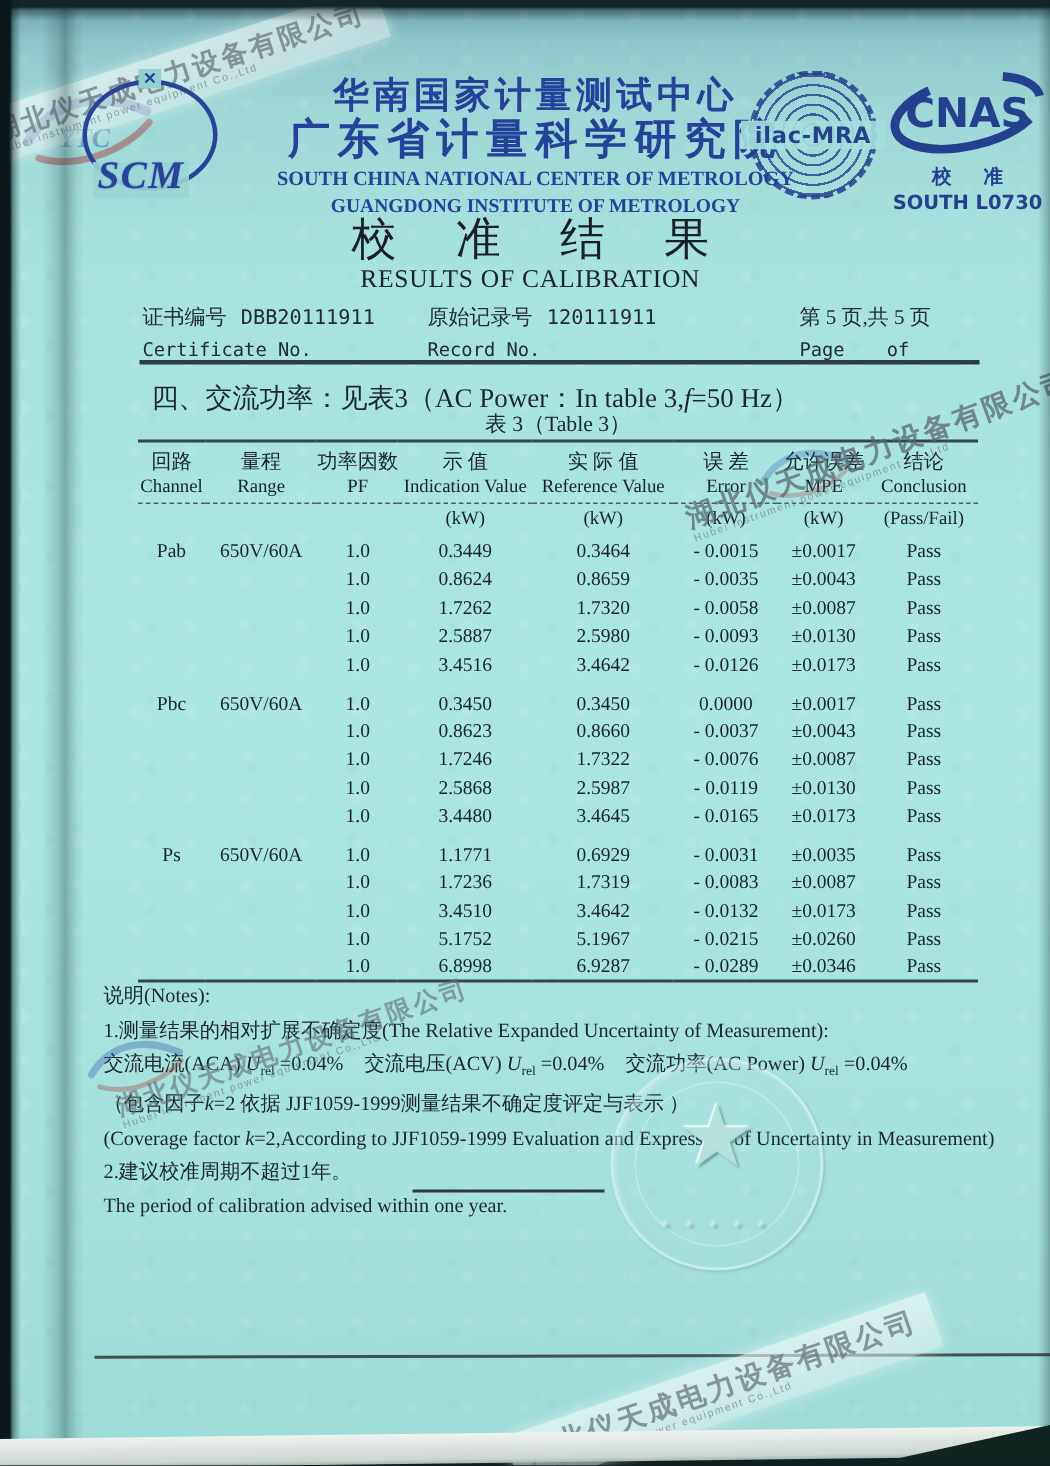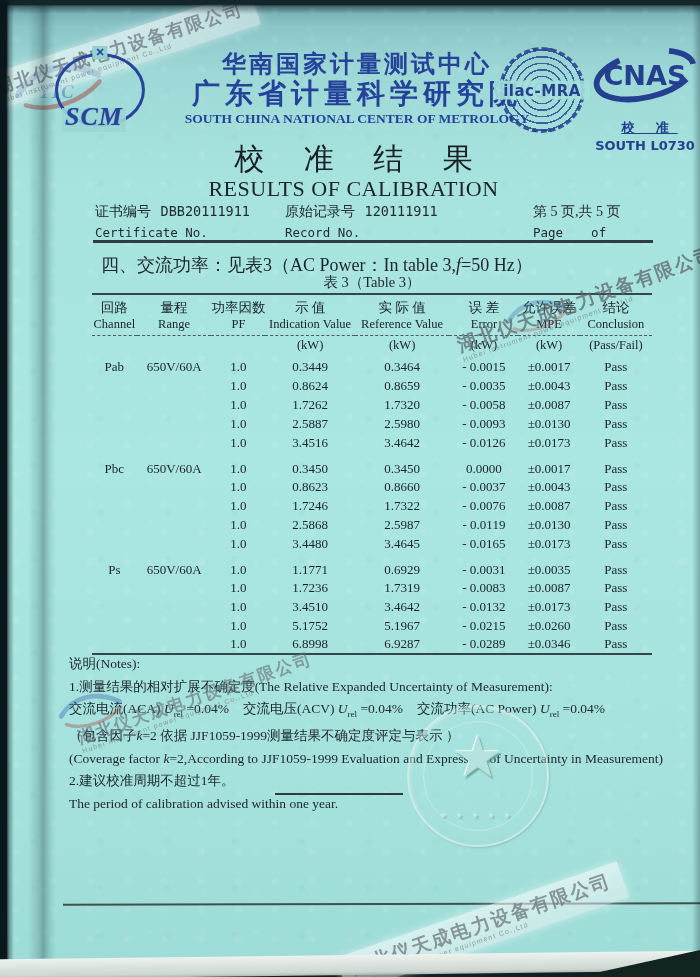--- a/index.html
+++ b/index.html
@@ -50,27 +50,27 @@
   .ilac { position:absolute; left:492px; top:42px; width:86px; height:86px; }
   .ilac-rings { position:absolute; inset:0; border-radius:50%;
     border:3px dashed rgba(36,64,143,.85);
     background:repeating-radial-gradient(circle at 50% 50%, rgba(36,64,143,.8) 0 1.5px, transparent 1.5px 6.5px); }
   .ilac-band { position:absolute; left:-5px; right:-5px; top:50%; height:19px; transform:translateY(-50%);
     background:rgba(164,224,220,.9); display:flex; align-items:center; justify-content:center; }
   .ilac-band span { font-family:"DejaVu Sans","Liberation Sans",sans-serif; font-weight:bold;
     font-size:15px; color:#24408f; letter-spacing:.5px; }
   .cnas { position:absolute; left:582px; top:40px; width:112px; text-align:center; }
   .cnas-svg { width:108px; height:62px; display:block; margin:0 auto; }
-  .cnas-cn { font-size:13px; letter-spacing:9px; color:#24408f; font-weight:bold; margin-top:12px; padding-left:9px;text-decoration:underline; }
+  .cnas-cn { font-size:13px; letter-spacing:9px; color:#24408f; font-weight:bold; margin-top:2px; padding-left:9px; }
   .cnas-code { font-family:"DejaVu Sans","Liberation Sans",sans-serif; font-size:13px; font-weight:bold; color:#24408f; margin-top:1px; }
 
   .title-cn { position:absolute; left:0; right:0; top:134px; text-align:center;
     font-size:30px; letter-spacing:16px; color:#181f26; text-indent:16px; }
   .title-en { position:absolute; left:0; right:0; top:171px; text-align:center;
-    font-size:22px; letter-spacing:.5px; color:#1b232b; }
+    font-size:17px; letter-spacing:.5px; color:#1b232b; }
 
   .cert-row { position:absolute; left:88px; top:198px; width:566px; color:#222b33; }
   .cert-col { position:absolute; top:0; }
   .cert-c1 { left:0; }  .cert-c2 { left:190px; }  .cert-c3 { left:438px; }
   .cert-cn { font-size:14px; white-space:nowrap; }
   .cert-cn .val { font-family:"DejaVu Sans Mono","Liberation Mono",monospace; font-size:13.5px; margin-left:6px; }
   .cert-en { font-family:"DejaVu Sans Mono","Liberation Mono",monospace; font-size:12.5px; margin-top:4px; white-space:nowrap; }
   .page-of span.gap { margin-left:28px; }
   .header-rule { position:absolute; left:86px; top:235px; width:560px; height:2.5px; background:#2e3d43; }
 
@@ -143,20 +143,21 @@
     </div>
 
     <div class="scm">
       <span class="scm-x">✕</span>
       <span class="scm-text">SCM</span>
     </div>
     <div class="org">
       <div class="org-cn1">华南国家计量测试中心</div>
       <div class="org-cn2">广东省计量科学研究院</div>
       <div class="org-en1">SOUTH CHINA NATIONAL CENTER OF METROLOGY</div>
+      <div class="org-en2">GUANGDONG INSTITUTE OF METROLOGY</div>
     </div>
     <div class="ilac">
       <div class="ilac-rings"></div>
       <div class="ilac-band">
           <span>ilac-MRA</span>
         </div>
     </div>
     <div class="cnas">
       <svg class="cnas-svg" viewBox="0 0 110 64">
         <ellipse cx="55" cy="31" rx="51" ry="23" fill="none" stroke="#24408f" stroke-width="6" transform="rotate(-13 55 31)" stroke-dasharray="140 52" stroke-dashoffset="-18"></ellipse>

